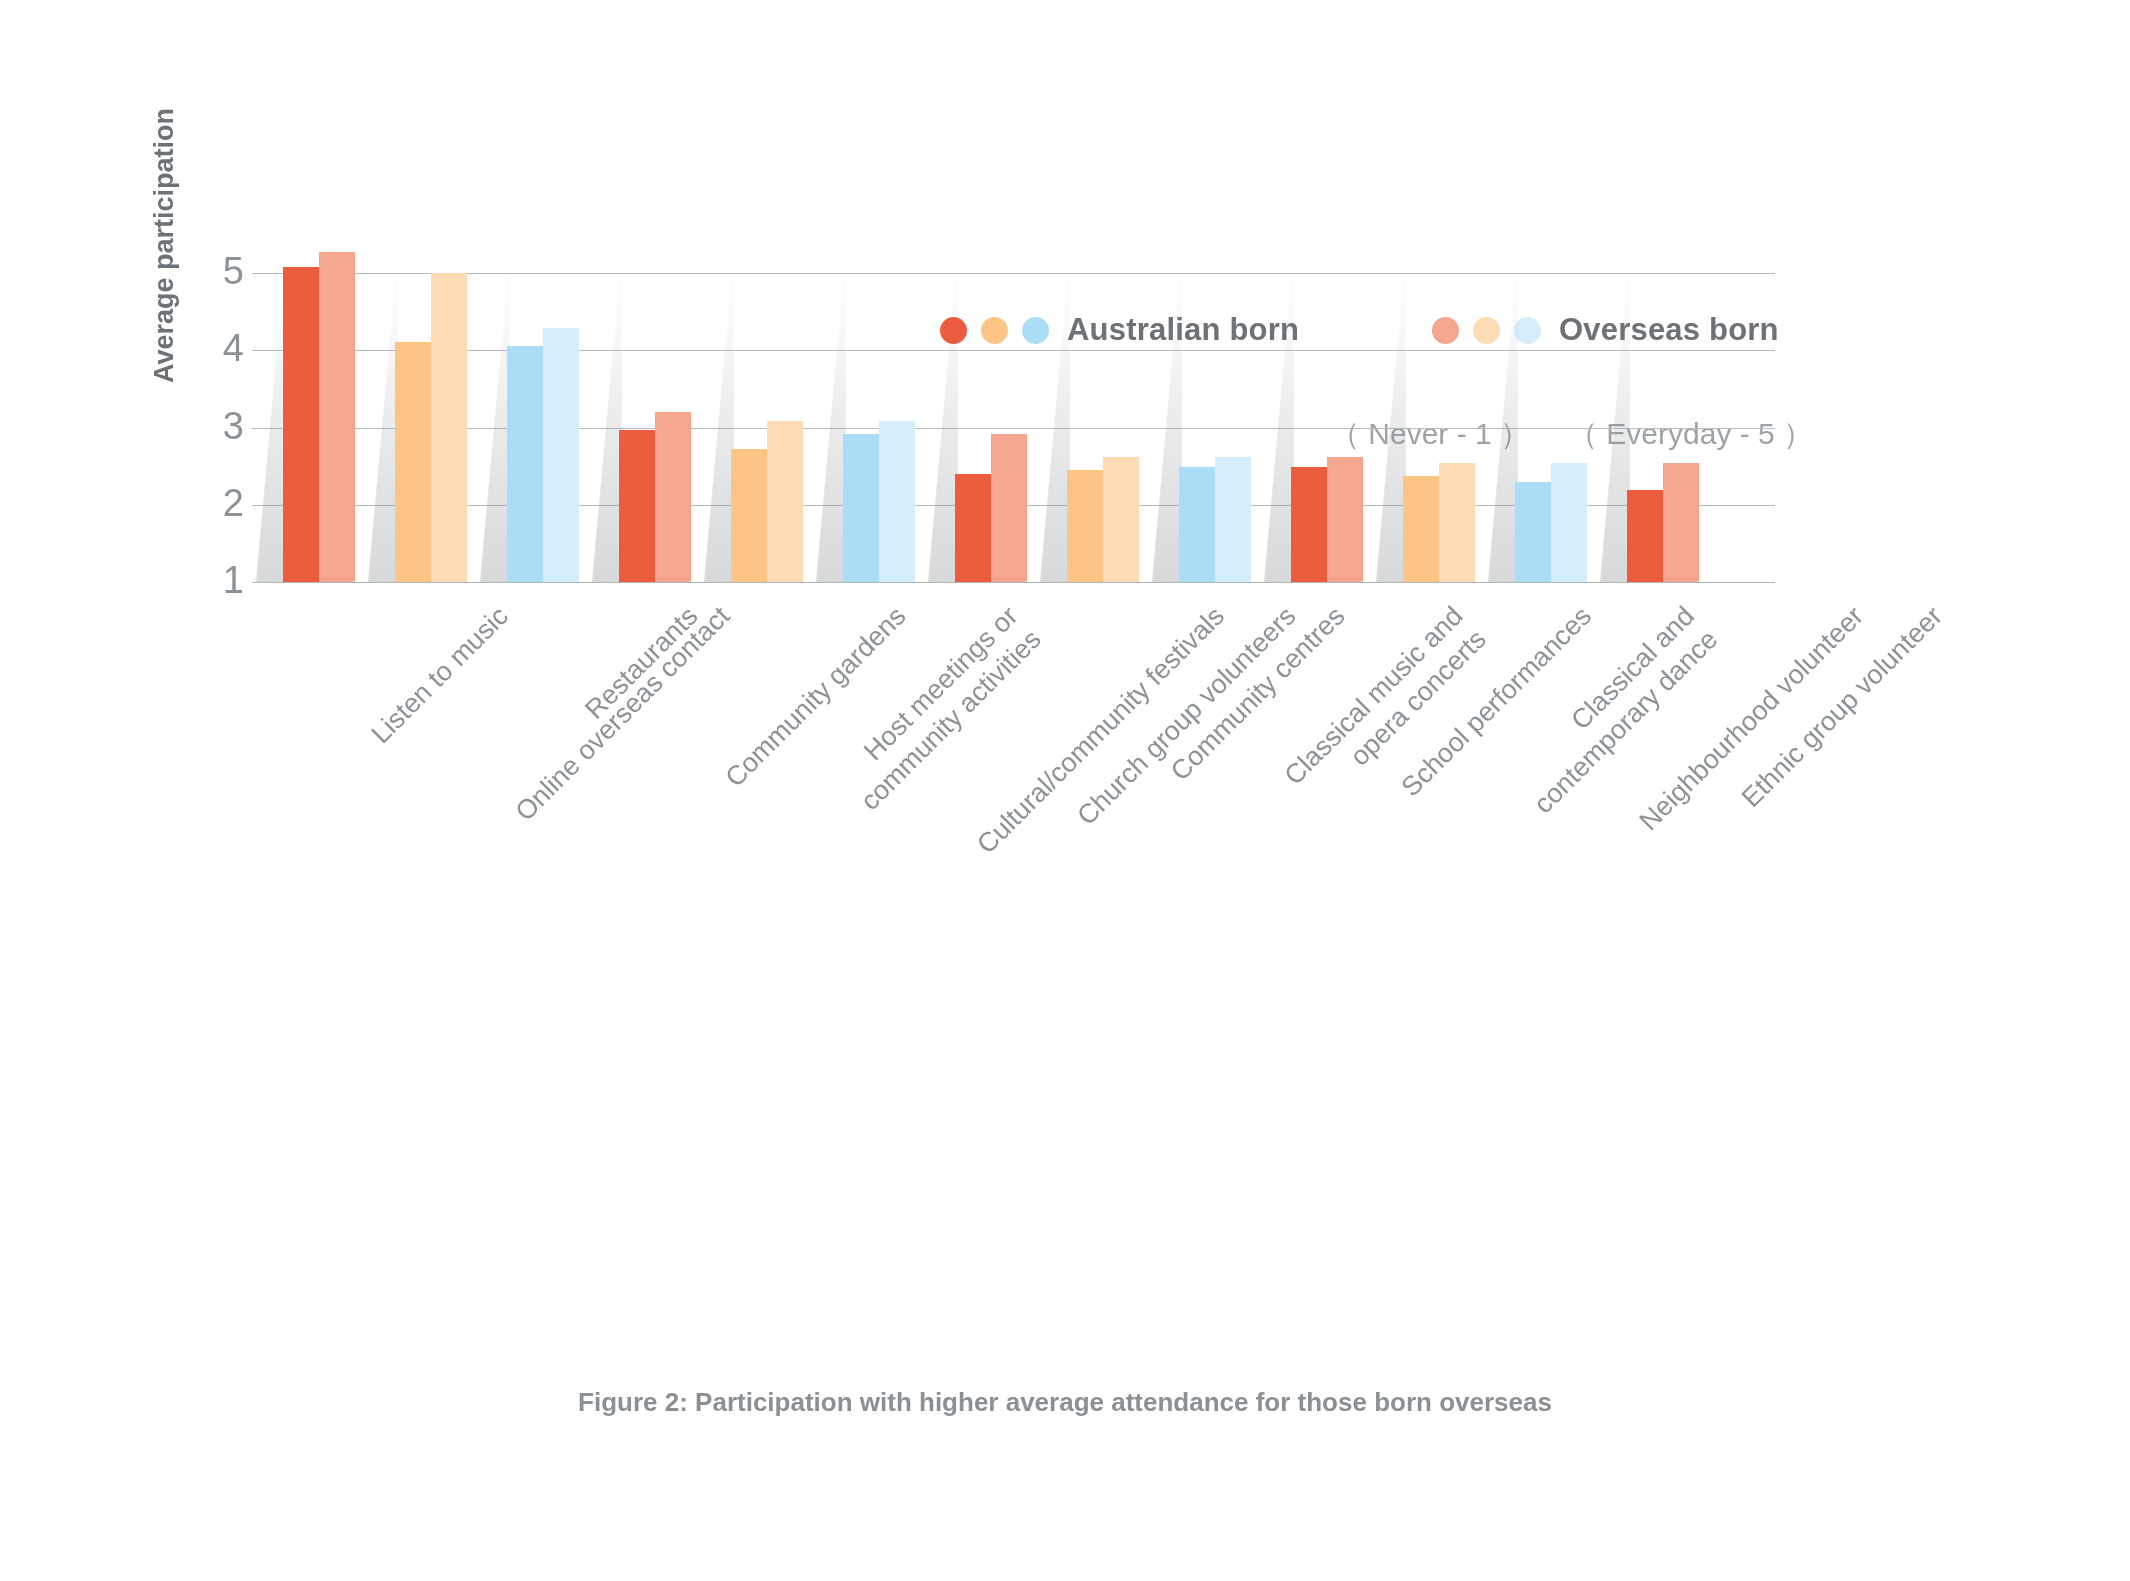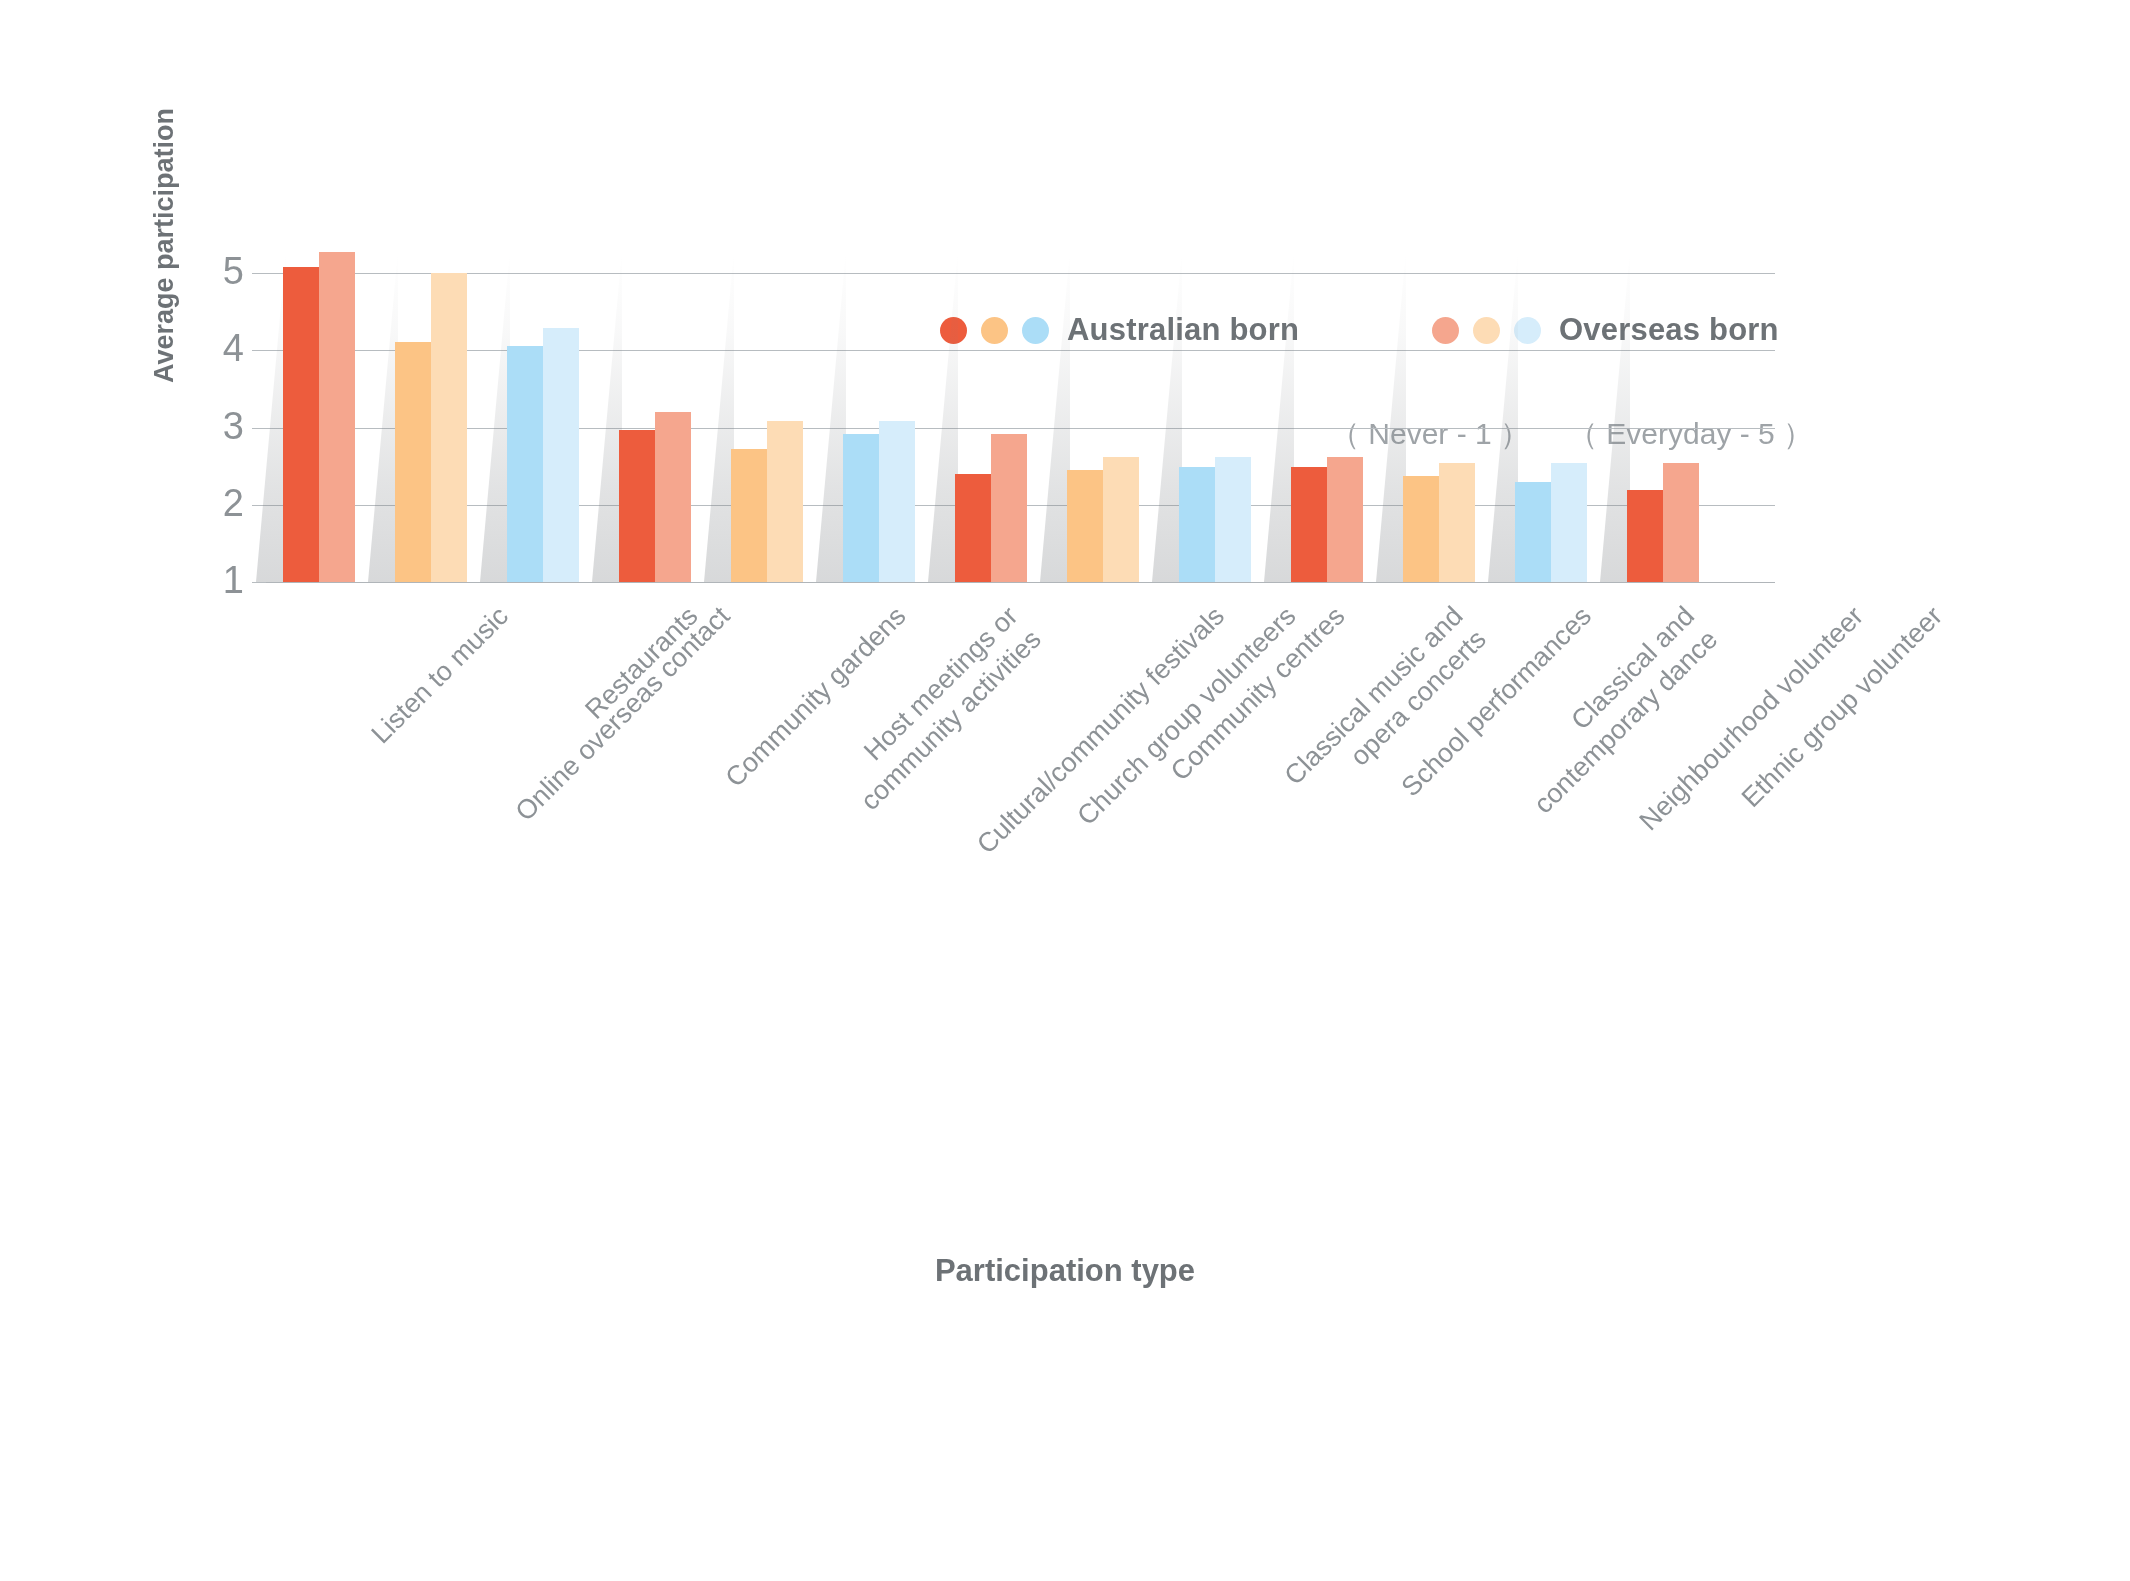--- a/index.html
+++ b/index.html
@@ -235,15 +235,15 @@
         <div>contemporary dance</div>
       </div>
       <div class="xlab" style="left: 1544px;">
         <div>Neighbourhood volunteer</div>
       </div>
       <div class="xlab" style="left: 1656px;">
         <div>Ethnic group volunteer</div>
       </div>
     </div>
 
-  <div id="x-axis-title">Participation type</div>
-
+
+  <div id="figure-caption">Figure 2: Participation with higher average attendance for those born overseas</div>
 </div>
 
 </body></html>

